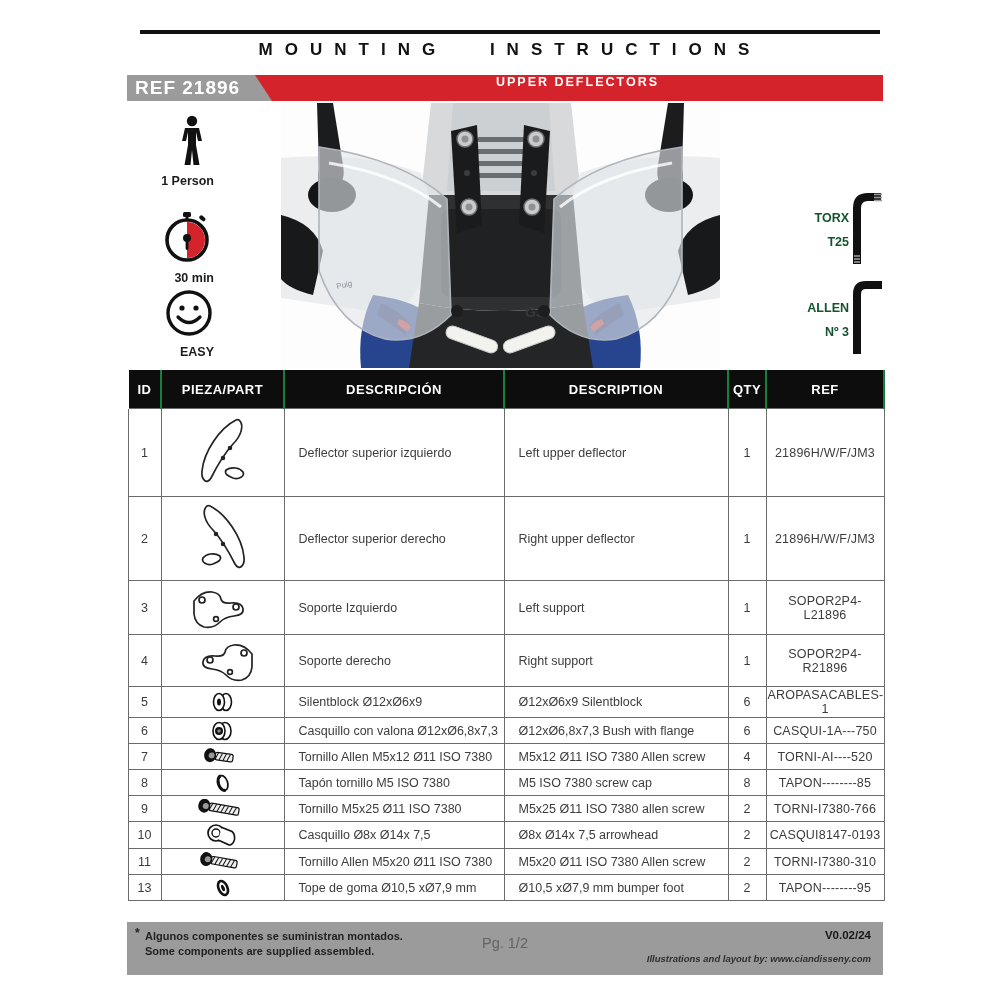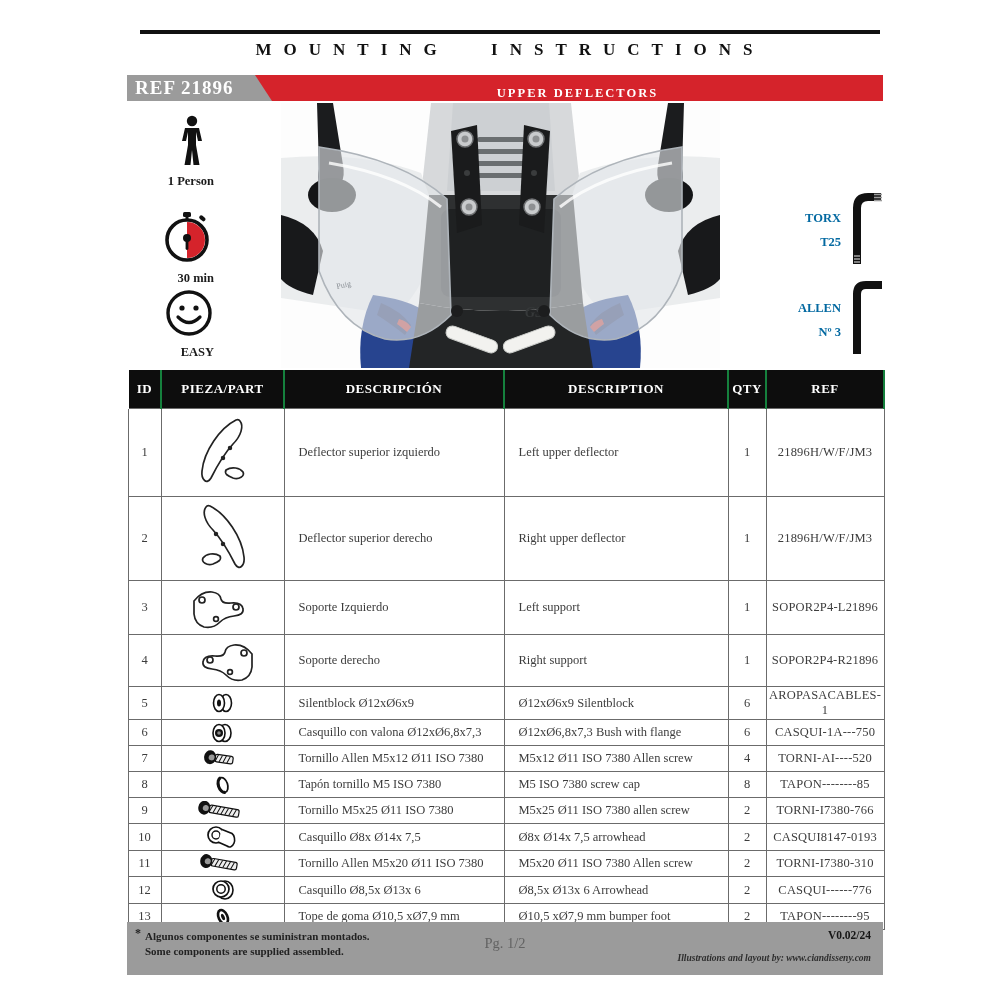--- a/index.html
+++ b/index.html
@@ -1,46 +1,46 @@
 <!DOCTYPE html>
 <html><head>
 <meta charset="utf-8">
 <style>
   html,body{margin:0;padding:0;background:#fff;}
   .page{position:relative;width:1000px;height:1000px;background:#fff;
-        font-family:Liberation Serif, serif;overflow:hidden;}
+        font-family:Liberation Sans, sans-serif;overflow:hidden;}
 
   
   .top-rule{position:absolute;left:140px;top:30px;width:740px;height:4px;background:#111;}
   .doc-title{position:absolute;left:140px;top:40px;width:740px;margin:0;text-align:center;
              font-size:17px;font-weight:bold;color:#111;letter-spacing:12px;word-spacing:26px;}
   .banner{position:absolute;left:127px;top:75px;width:756px;height:26px;background:#d5232b;display:flex;}
   .ref-box{position:absolute;left:0;top:0;width:145px;height:26px;background:#9b9b9b;
            clip-path:polygon(0 0,128px 0,145px 100%,0 100%);
            display:flex;align-items:center;padding-left:8px;box-sizing:border-box;}
   .ref-box span{color:#fff;font-weight:bold;font-size:19px;letter-spacing:1px;}
   .product-box{position:absolute;left:145px;right:0;top:0;height:26px;display:flex;
-               align-items:flex-end;justify-content:center;}
+               align-items:flex-start;justify-content:center;}
   .product-box span{color:#fff;font-weight:bold;font-size:12.5px;letter-spacing:2px;}
 
   
   .spec{position:absolute;width:90px;text-align:right;}
   .spec .lbl{font-size:12.5px;font-weight:bold;color:#1c1c1c;margin-top:3px;}
   .spec-person{left:124px;top:115px;}
   .spec-time{left:124px;top:210px;}
   .spec-easy{left:124px;top:288px;}
 
   
   .photo{position:absolute;left:281px;top:103px;width:439px;height:265px;overflow:hidden;}
 
   
   .tool{position:absolute;right:117px;width:120px;display:flex;align-items:center;justify-content:flex-end;}
   .tool-torx{top:192px;height:76px;}
   .tool-allen{top:282px;height:76px;}
-  .tool .tool-labels{text-align:right;margin-right:8px;font-size:12.5px;font-weight:bold;color:#0369a1;line-height:24px;}
+  .tool .tool-labels{text-align:right;margin-right:0;font-size:12.5px;font-weight:bold;color:#14532d;line-height:24px;}
 
   
   table.parts{position:absolute;left:127px;top:370px;width:756px;border-collapse:collapse;table-layout:fixed;}
   table.parts th{background:#0d0d0d;color:#fff;font-size:13px;font-weight:600;height:36px;
                  letter-spacing:.5px;border-left:2px solid #fff;border-right:2px solid #15803d;}
   table.parts td{border:1.6px solid #6b6b6b;font-size:12.5px;color:#3c3c3c;
                  vertical-align:middle;background:#fff;}
   td.c{text-align:center;}
   td.desc{padding-left:14px;}
   td.ref{text-align:center;font-size:12px;letter-spacing:.2px;}
@@ -397,34 +397,20 @@
               <circle cx="9.5" cy="10" r="3" fill="#999"></circle>
             </g>
           </svg>
         </td>
         <td class="desc">Tornillo Allen M5x20 Ø11 ISO 7380</td>
         <td class="desc">M5x20 Ø11 ISO 7380 Allen screw</td>
         <td class="c">2</td>
         <td class="ref">TORNI-I7380-310</td>
       </tr>
       <tr class="rs">
-        <td class="c">12</td>
-        <td class="part">
-          <svg width="30" height="24" viewBox="0 0 30 24">
-            <ellipse cx="17" cy="12" rx="8" ry="9" fill="#fff" stroke="#111" stroke-width="1.6"></ellipse>
-            <circle cx="13" cy="11" r="8" fill="#fff" stroke="#111" stroke-width="1.7"></circle>
-            <circle cx="13" cy="11" r="4.2" fill="#fff" stroke="#111" stroke-width="1.5"></circle>
-          </svg>
-        </td>
-        <td class="desc">Casquillo Ø8,5x Ø13x 6</td>
-        <td class="desc">Ø8,5x Ø13x 6 Arrowhead</td>
-        <td class="c">2</td>
-        <td class="ref">CASQUI------776</td>
-      </tr>
-      <tr class="rs">
         <td class="c">13</td>
         <td class="part">
           <svg width="24" height="22" viewBox="0 0 24 22">
             <g transform="rotate(-24 12 11)">
               <ellipse cx="12" cy="11" rx="4.4" ry="7.4" fill="#fff" stroke="#111" stroke-width="2.6"></ellipse>
               <ellipse cx="12" cy="11" rx="1.6" ry="3.4" fill="#111"></ellipse>
             </g>
           </svg>
         </td>
         <td class="desc">Tope de goma Ø10,5 xØ7,9 mm</td>

